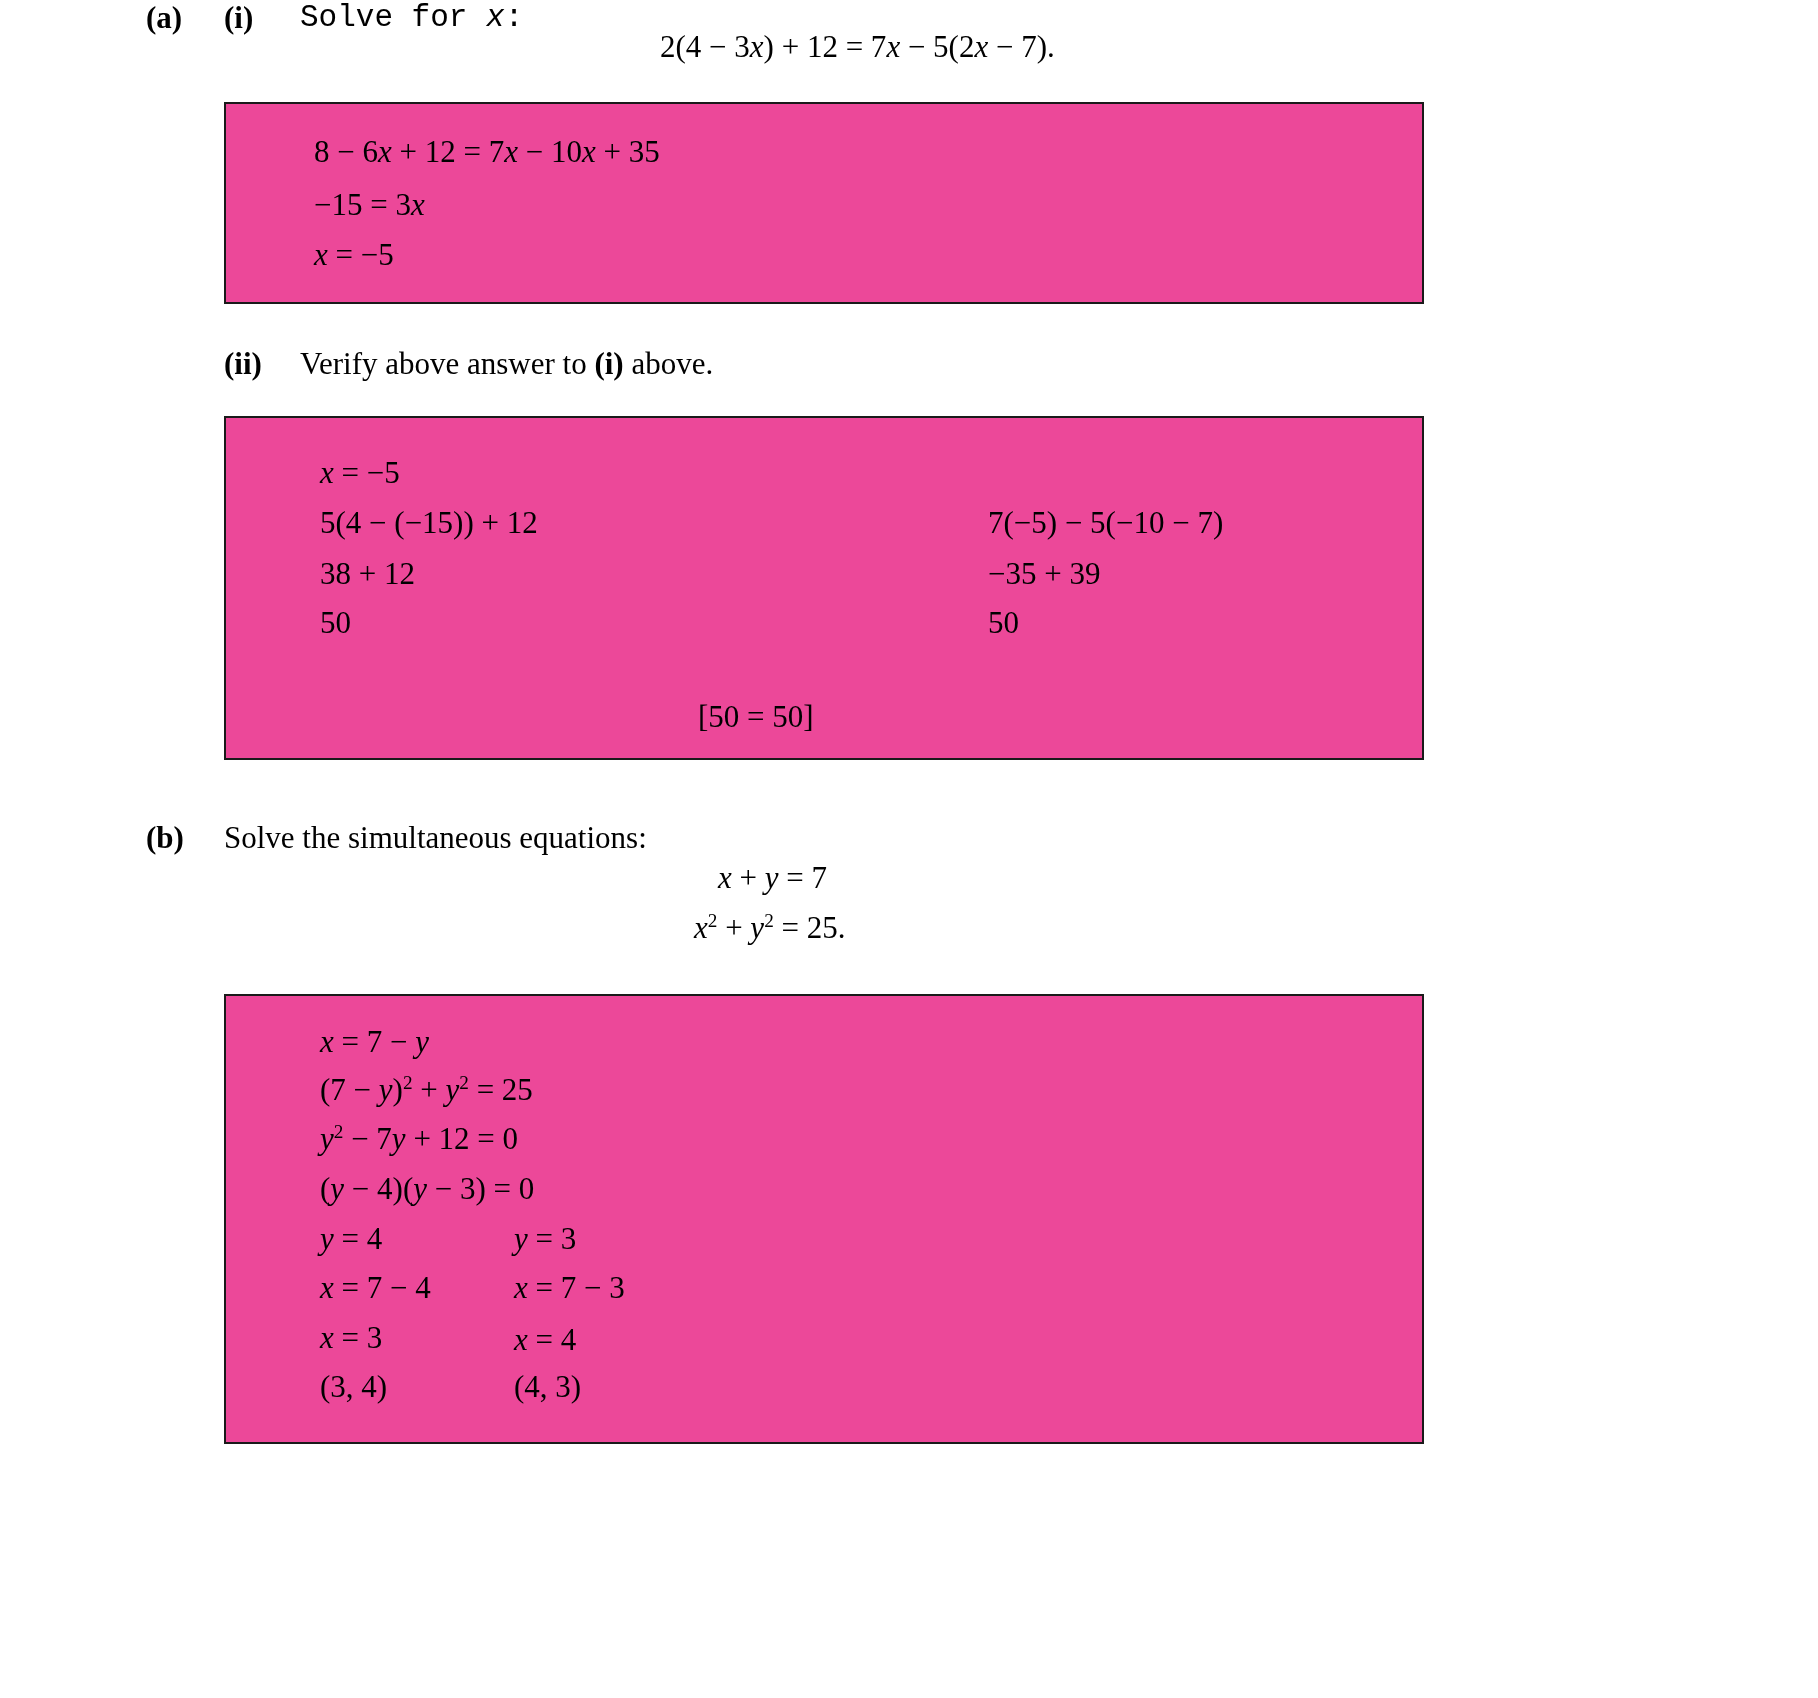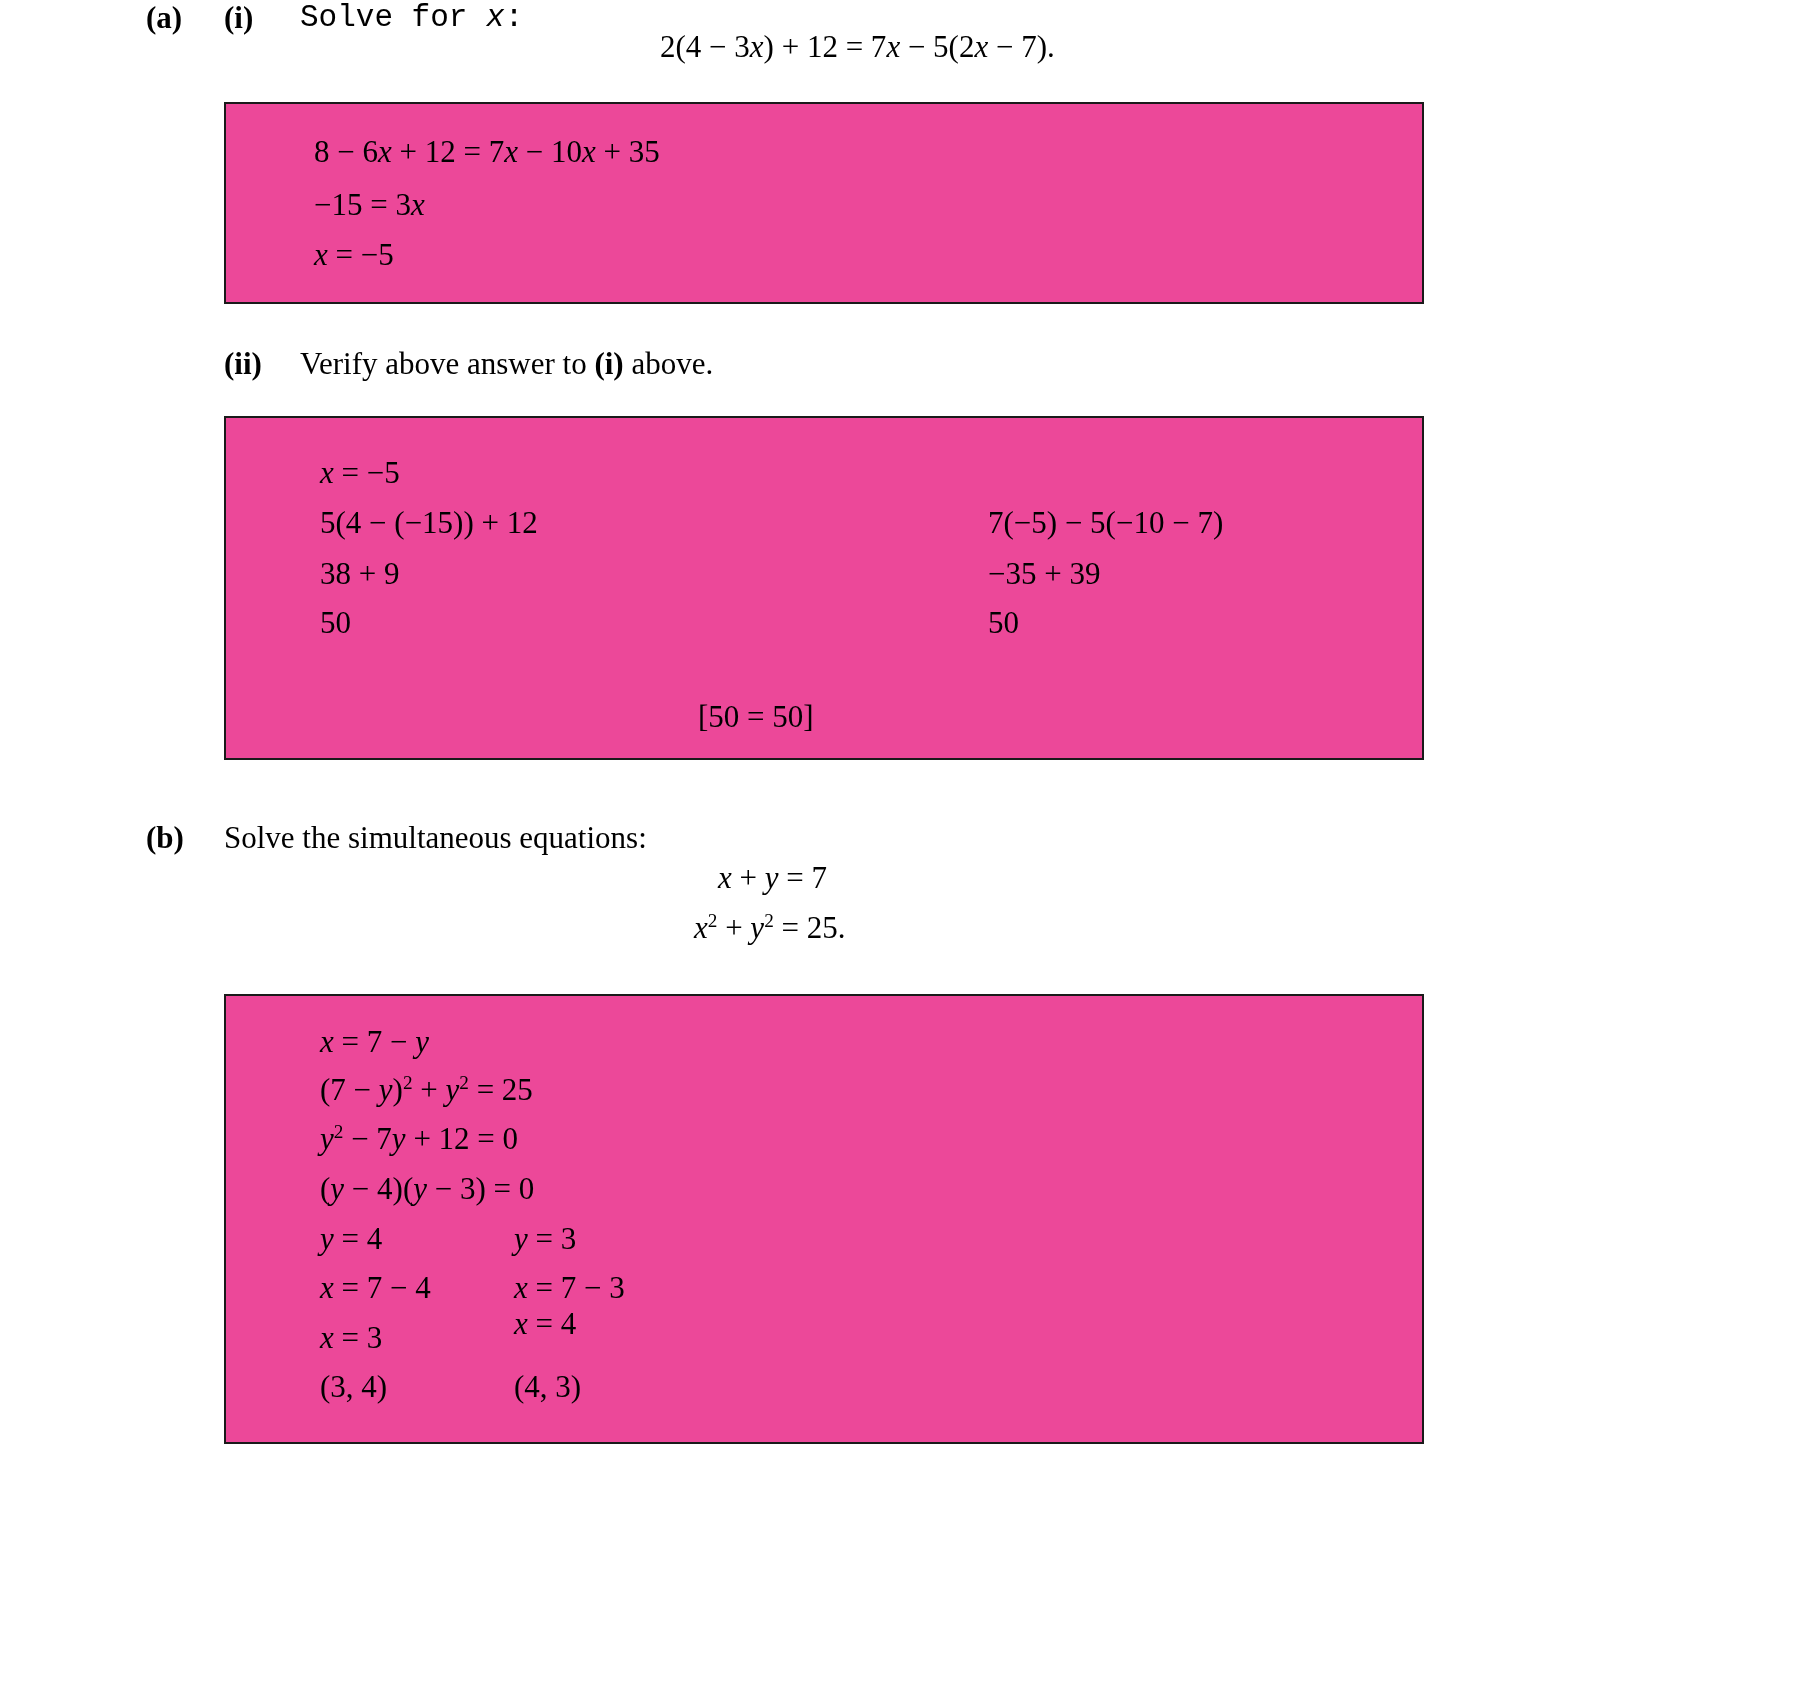--- a/index.html
+++ b/index.html
@@ -87,21 +87,21 @@
   #box-b .r1 { left: 94px; top: 30px; }
   #box-b .r2 { left: 94px; top: 78px; }
   #box-b .r3 { left: 94px; top: 127px; }
   #box-b .r4 { left: 94px; top: 177px; }
   #box-b .r5 { left: 94px; top: 227px; }
   #box-b .r6 { left: 94px; top: 276px; }
   #box-b .r7 { left: 94px; top: 326px; }
   #box-b .r8 { left: 94px; top: 375px; }
   #box-b .c2-r5 { left: 288px; top: 227px; }
   #box-b .c2-r6 { left: 288px; top: 276px; }
-  #box-b .c2-r7 { left: 288px; top: 312px; }
+  #box-b .c2-r7 { left: 288px; top: 328px; }
   #box-b .c2-r8 { left: 288px; top: 375px; }
 </style>
 </head>
 <body>
 
 <div class="page">
 
   <div class="abs q-label" id="part-a-label">(a)</div>
 
   <div class="abs q-label" id="part-a-i-label">(i)</div>
@@ -116,21 +116,21 @@
     <div class="abs math line3"><span class="it">x</span> = −5</div>
   </div>
 
   <div class="abs q-label" id="part-a-ii-label">(ii)</div>
 
   <div class="abs q-text" id="part-a-ii-text"><span>Verify above answer to </span><span class="bold">(i)</span><span> above.</span></div>
 
   <div class="ansbox" id="box-a-ii">
     <div class="abs math L1"><span class="it">x</span> = −5</div>
     <div class="abs math L2">5(4 − (−15)) + 12</div>
-    <div class="abs math L3">38 + 9</div>
+    <div class="abs math L3">38 + 12</div>
     <div class="abs math L4">50</div>
 
     <div class="abs math R1">7(−5) − 5(−10 − 7)</div>
     <div class="abs math R2">−35 + 39</div>
     <div class="abs math R3">50</div>
 
     <div class="abs math C1">[50 = 50]</div>
   </div>
 
   <div class="abs q-label" id="part-b-label">(b)</div>

